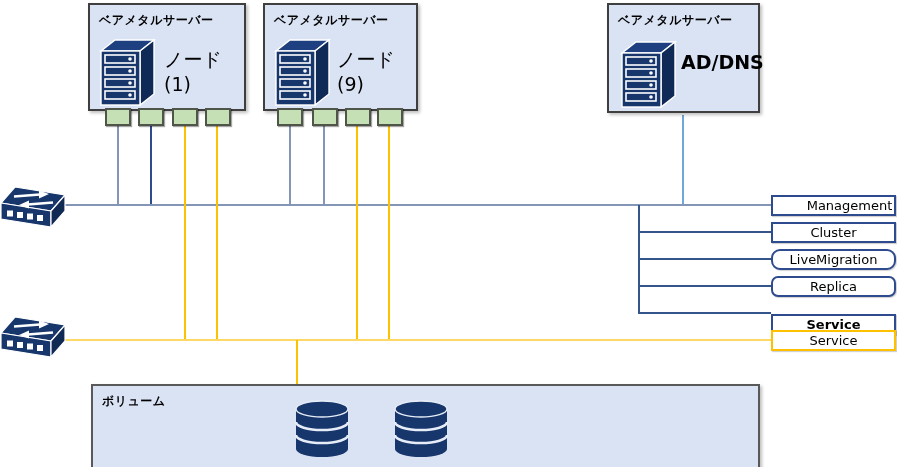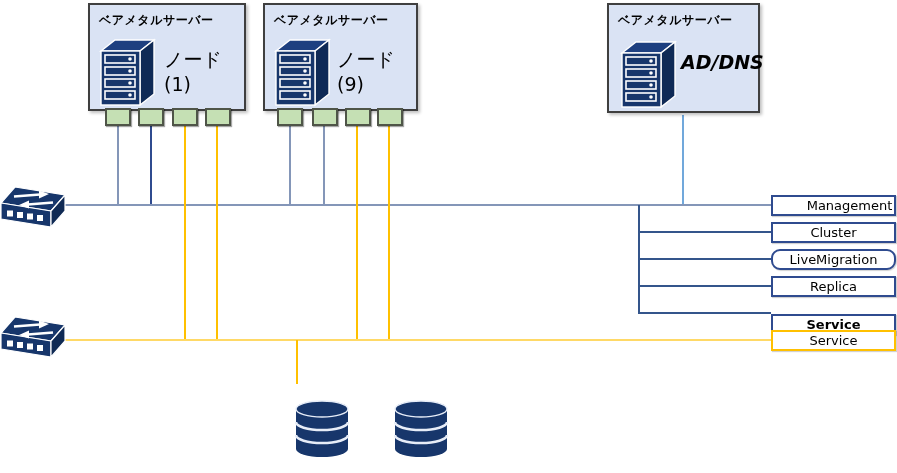--- a/index.html
+++ b/index.html
@@ -12,21 +12,21 @@
   .grp-box{
     position:absolute;background:#DAE3F4;border:2px solid #3f3f3f;
     box-sizing:border-box;box-shadow:2px 2px 3px rgba(0,0,0,0.25);
   }
   .vol-box{
     position:absolute;background:#DAE3F4;border:2px solid #595959;
     box-sizing:border-box;box-shadow:2px 2px 3px rgba(0,0,0,0.25);
   }
   .box-title{position:absolute;left:9px;top:7px;font-size:12px;font-weight:bold;letter-spacing:.5px;}
   .node-label{position:absolute;font-size:19px;}
-  .node-label.bold{font-weight:bold;font-style:italic;}
+  .node-label.bold{font-weight:bold;}
   
   .nic{
     position:absolute;width:26px;height:18px;background:#C5E0B4;
     border:2px solid #4F5548;box-sizing:border-box;box-shadow:1px 1px 1px rgba(0,0,0,0.35);
   }
   
   .net-box{
     position:absolute;left:771px;width:125px;height:21px;background:#fff;
     border:2px solid #2F4B8F;box-sizing:border-box;text-align:center;
     font-size:13px;line-height:17px;box-shadow:1px 1px 1px rgba(0,0,0,0.18);
@@ -179,24 +179,27 @@
       <rect x="6" y="26.5" width="6" height="6"></rect>
         <rect x="16" y="28" width="6" height="6"></rect>
       <rect x="26" y="29.5" width="6" height="6"></rect>
         <rect x="36" y="31" width="6" height="6"></rect>
     </g>
   </svg>
 
   <div class="net-box" style="top:195px;padding-left:32px;">Management</div>
   <div class="net-box" style="top:222px;">Cluster</div>
   <div class="net-box" style="top:249px;border-radius:9px;">LiveMigration</div>
-  <div class="net-box" style="top:276px;">Replica</div>
+  <div class="net-box" style="top:276px;border-radius:7px;">Replica</div>
   <div class="net-box" style="top:314px;font-weight:bold;">Service</div>
   <div class="net-box storage" style="top:330px;">Service</div>
 
+  <div class="vol-box" style="left:91px;top:384px;width:669px;height:85px;">
+    <div class="box-title">ボリューム</div>
+  </div>
   <svg class="abs" style="left:295px;top:399px;" width="54" height="60" viewBox="0 0 54 60">
     <path d="M1,10 A26,8 0 0 1 53,10 L53,50 A26,8 0 0 1 1,50 Z" fill="#17366B"></path>
     <ellipse cx="27" cy="10" rx="26" ry="8" fill="#17366B" stroke="#E7EDF8" stroke-width="1.4"></ellipse>
     <path d="M1,23 A26,8 0 0 0 53,23" stroke="#E7EDF8" stroke-width="2.6" fill="none"></path>
     <path d="M1,36 A26,8 0 0 0 53,36" stroke="#E7EDF8" stroke-width="2.6" fill="none"></path>
   </svg>
   <svg class="abs" style="left:394px;top:399px;" width="54" height="60" viewBox="0 0 54 60">
     <path d="M1,10 A26,8 0 0 1 53,10 L53,50 A26,8 0 0 1 1,50 Z" fill="#17366B"></path>
     <ellipse cx="27" cy="10" rx="26" ry="8" fill="#17366B" stroke="#E7EDF8" stroke-width="1.4"></ellipse>
     <path d="M1,23 A26,8 0 0 0 53,23" stroke="#E7EDF8" stroke-width="2.6" fill="none"></path>

